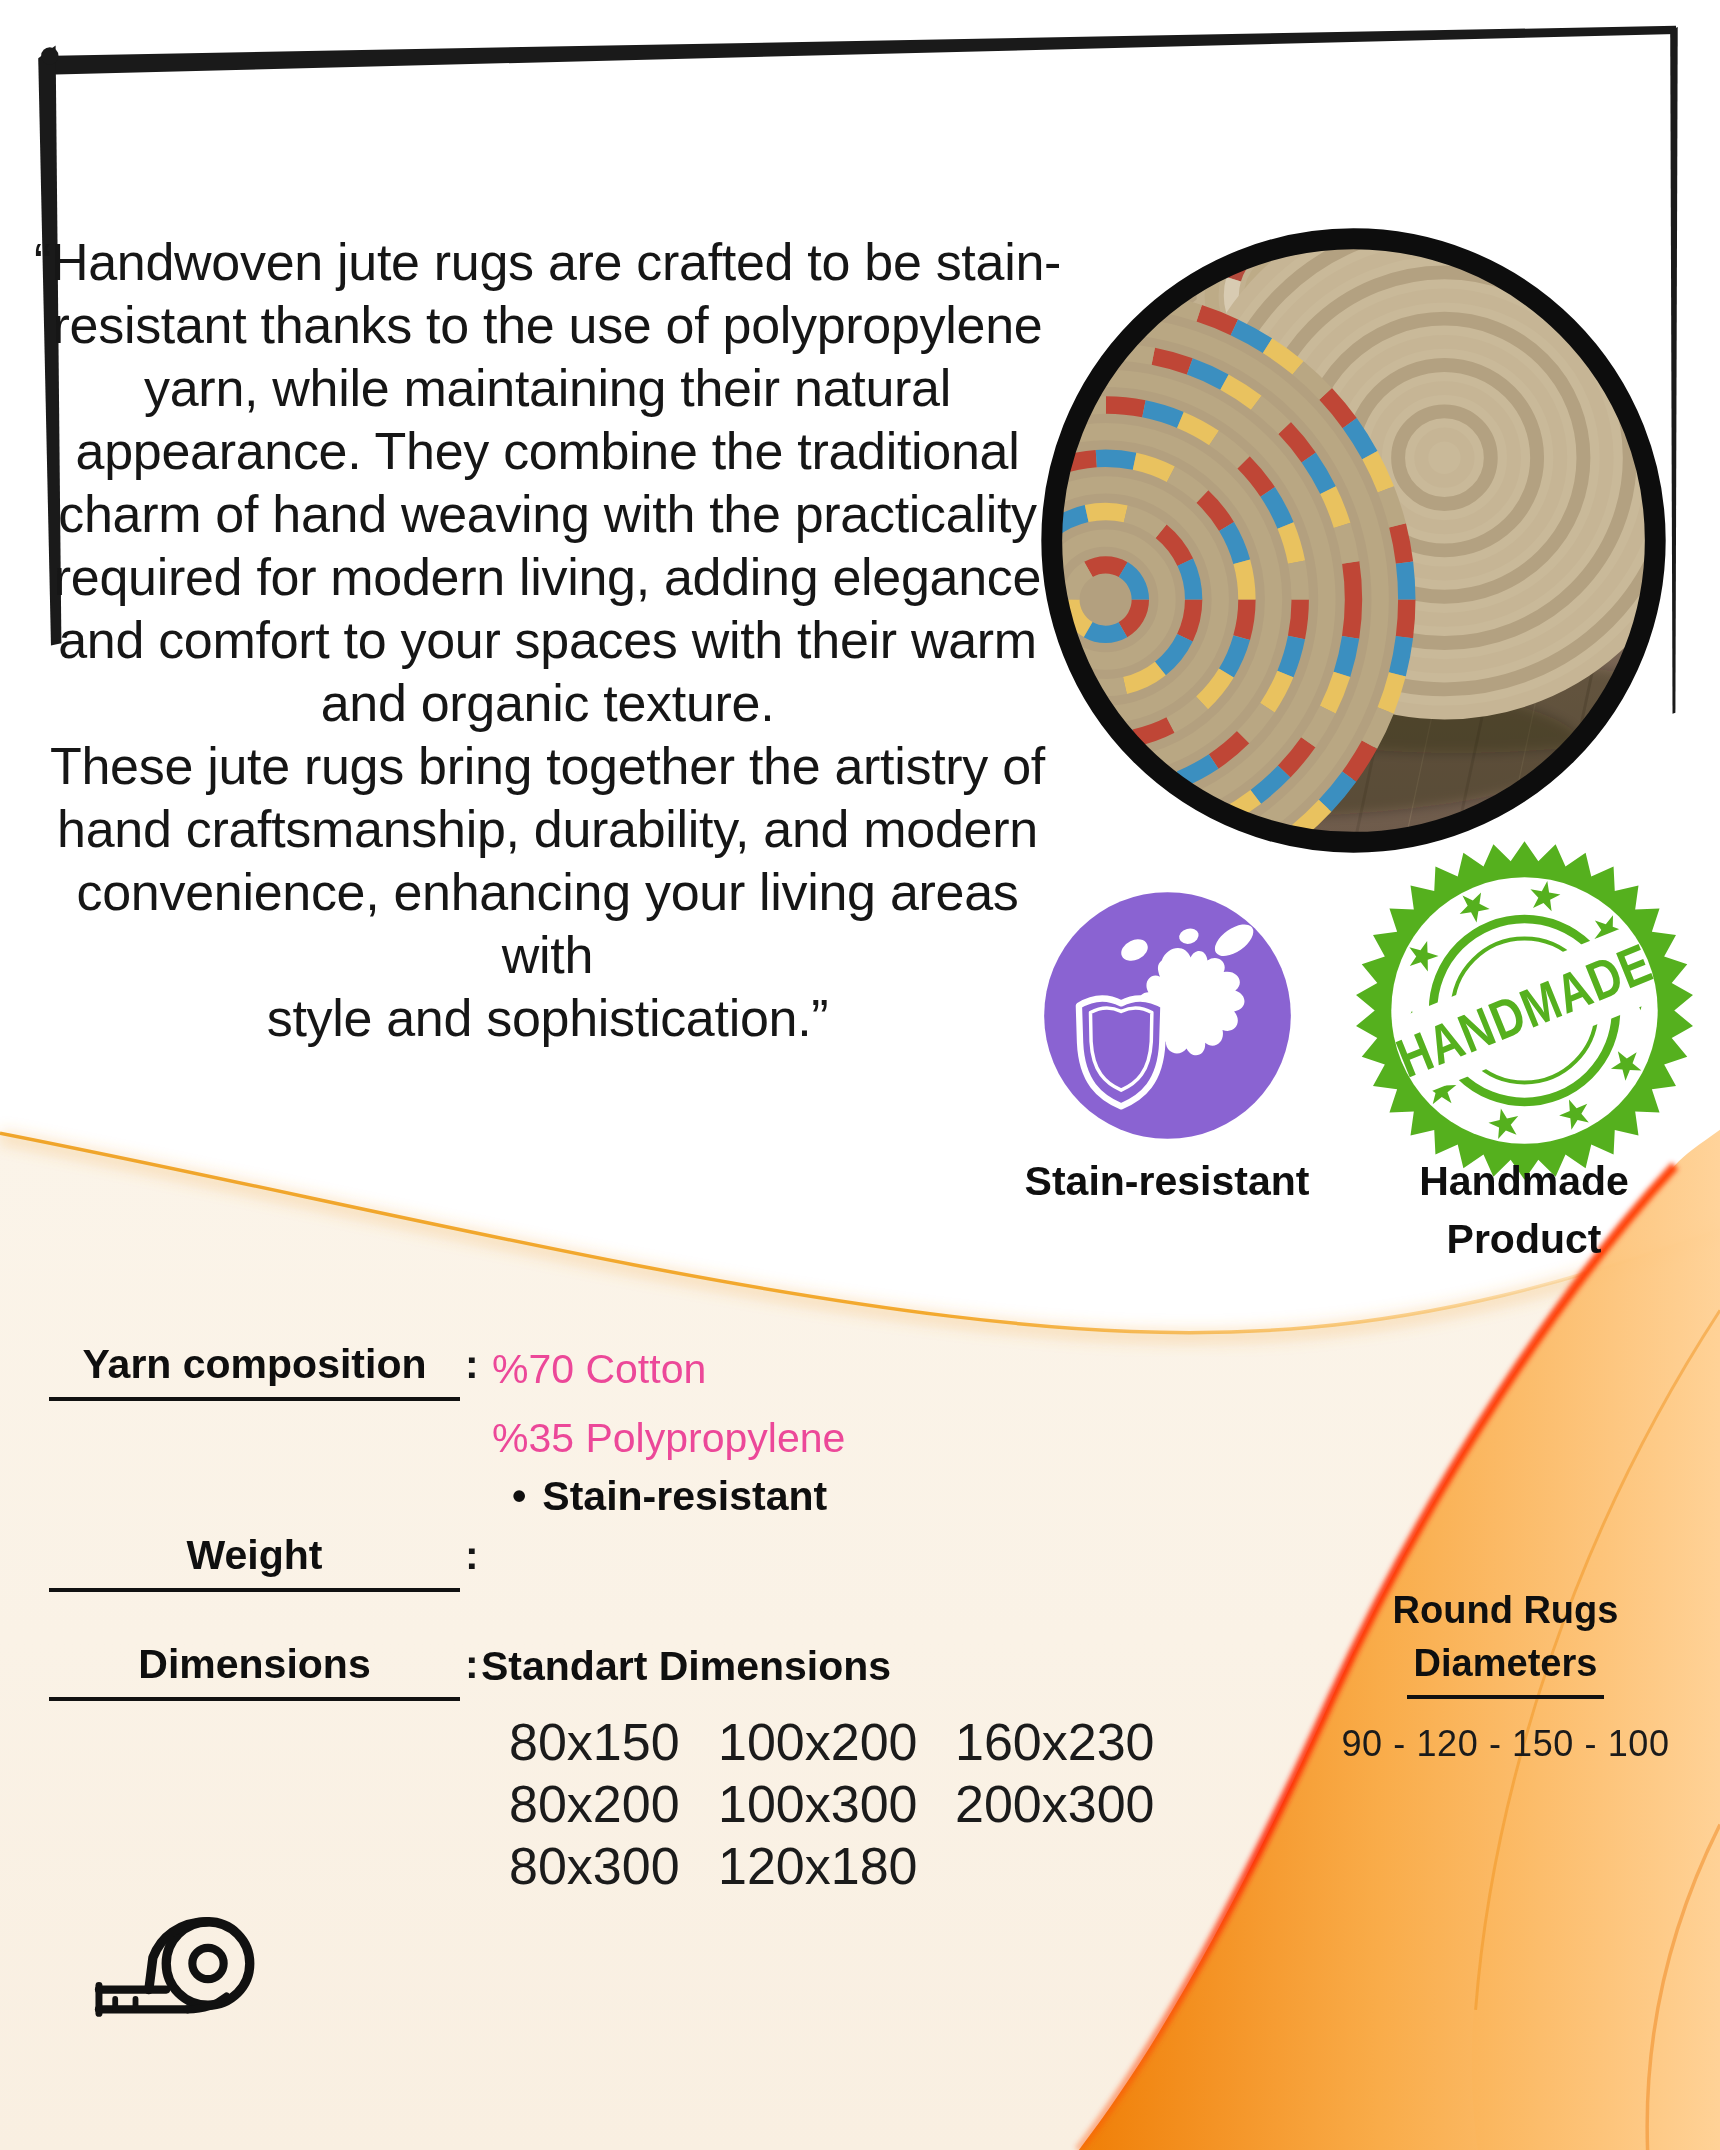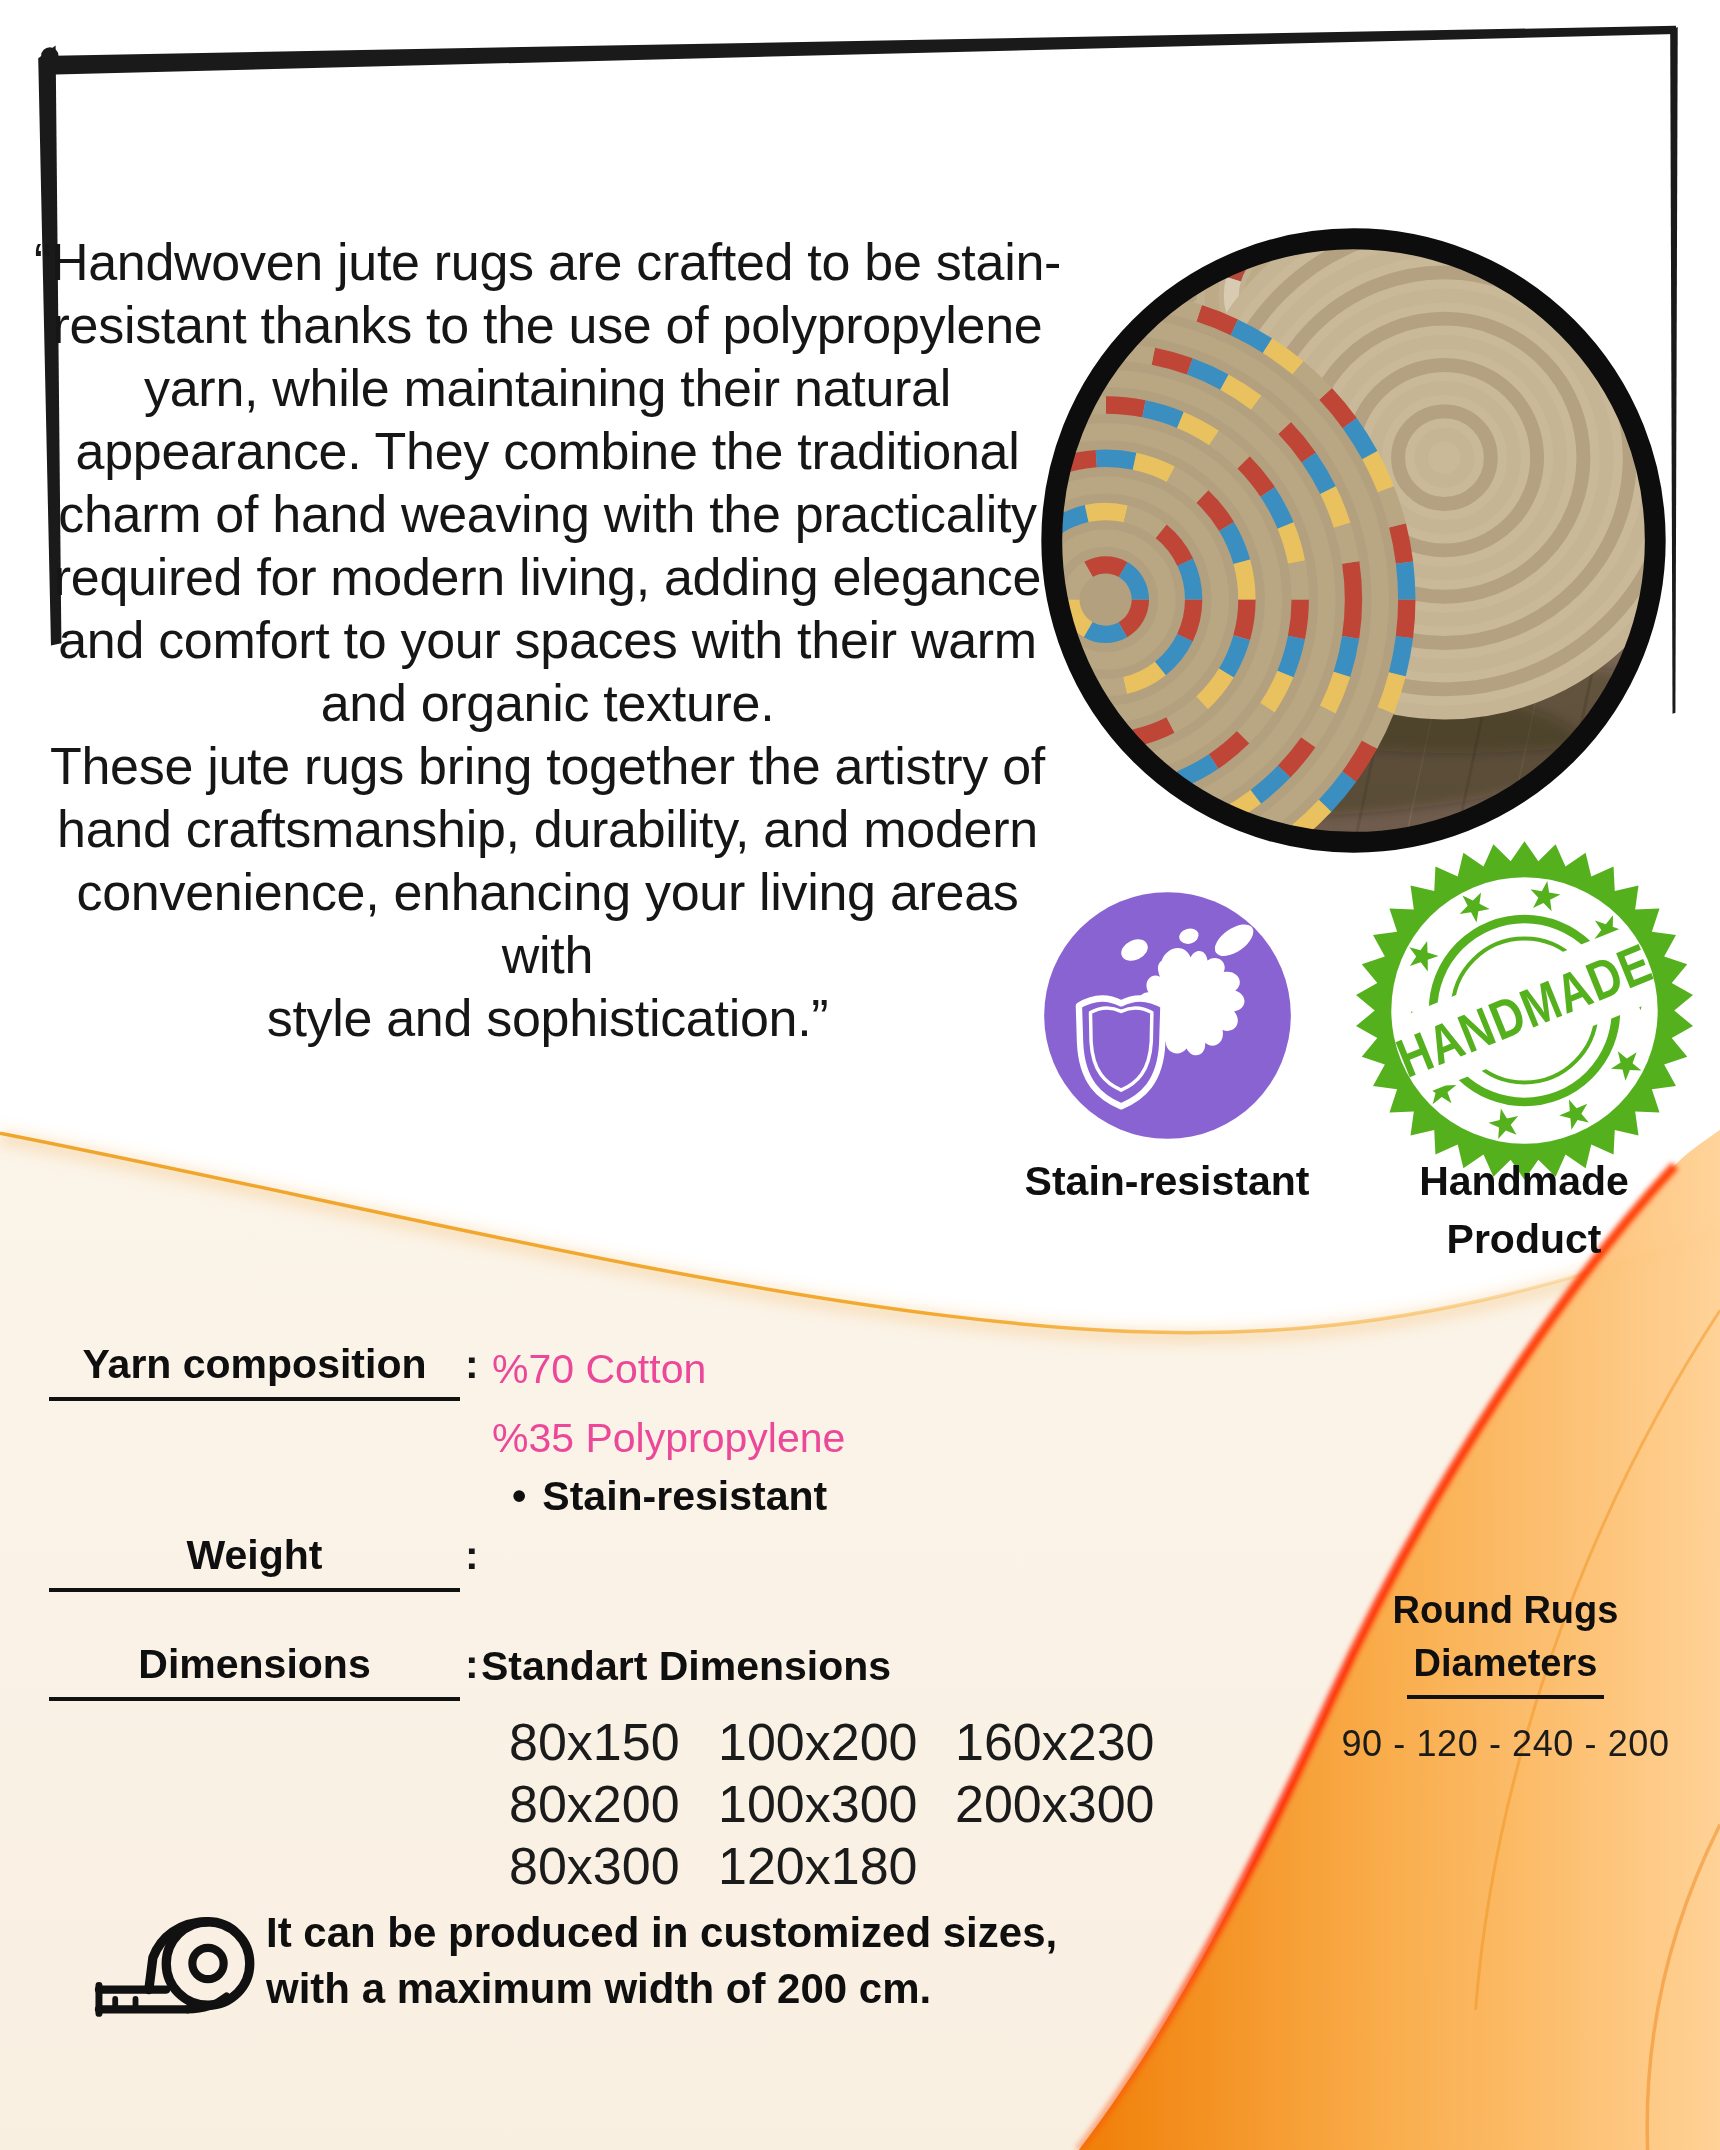--- a/index.html
+++ b/index.html
@@ -335,35 +335,31 @@
     </div>
     <div class="sizes-col" style="left:906px;top:370px;">
       <div>160x230</div>
       <div>200x300</div>
     </div>
   </div>
 
   <div class="abs round-rugs">
     <div class="rr-line">Round Rugs</div>
     <div class="rr-line"><span class="rr-underline">Diameters</span></div>
-    <div class="rr-values">90 - 120 - 240 - 200</div>
+    <div class="rr-values">90 - 120 - 150 - 100</div>
   </div>
 
   <svg class="abs note-icon" viewBox="0 0 300 210">
     <g fill="none" stroke="#111111" stroke-linecap="round" stroke-linejoin="round">
       <circle cx="200" cy="105" r="72" stroke-width="16"></circle>
       <circle cx="200" cy="105" r="27" stroke-width="14"></circle>
       <path d="M 200,33 C 150,33 118,60 105,95 L 98,150" stroke-width="16"></path>
       <path d="M 12,150 H 128" stroke-width="14"></path>
       <path d="M 12,184 H 165" stroke-width="14"></path>
       <path d="M 40,184 V 166" stroke-width="10"></path>
       <path d="M 75,184 V 166" stroke-width="10"></path>
       <path d="M 12,143 V 191" stroke-width="12"></path>
       <path d="M 165,184 C 195,184 215,176 232,162" stroke-width="14"></path>
     </g>
   </svg>
-  <div class="abs note-text">
-    <div>It can be produced in customized sizes,</div>
-    <div>with a maximum width of 200 cm.</div>
-  </div>
 
 </div>
 
 
 </body></html>

